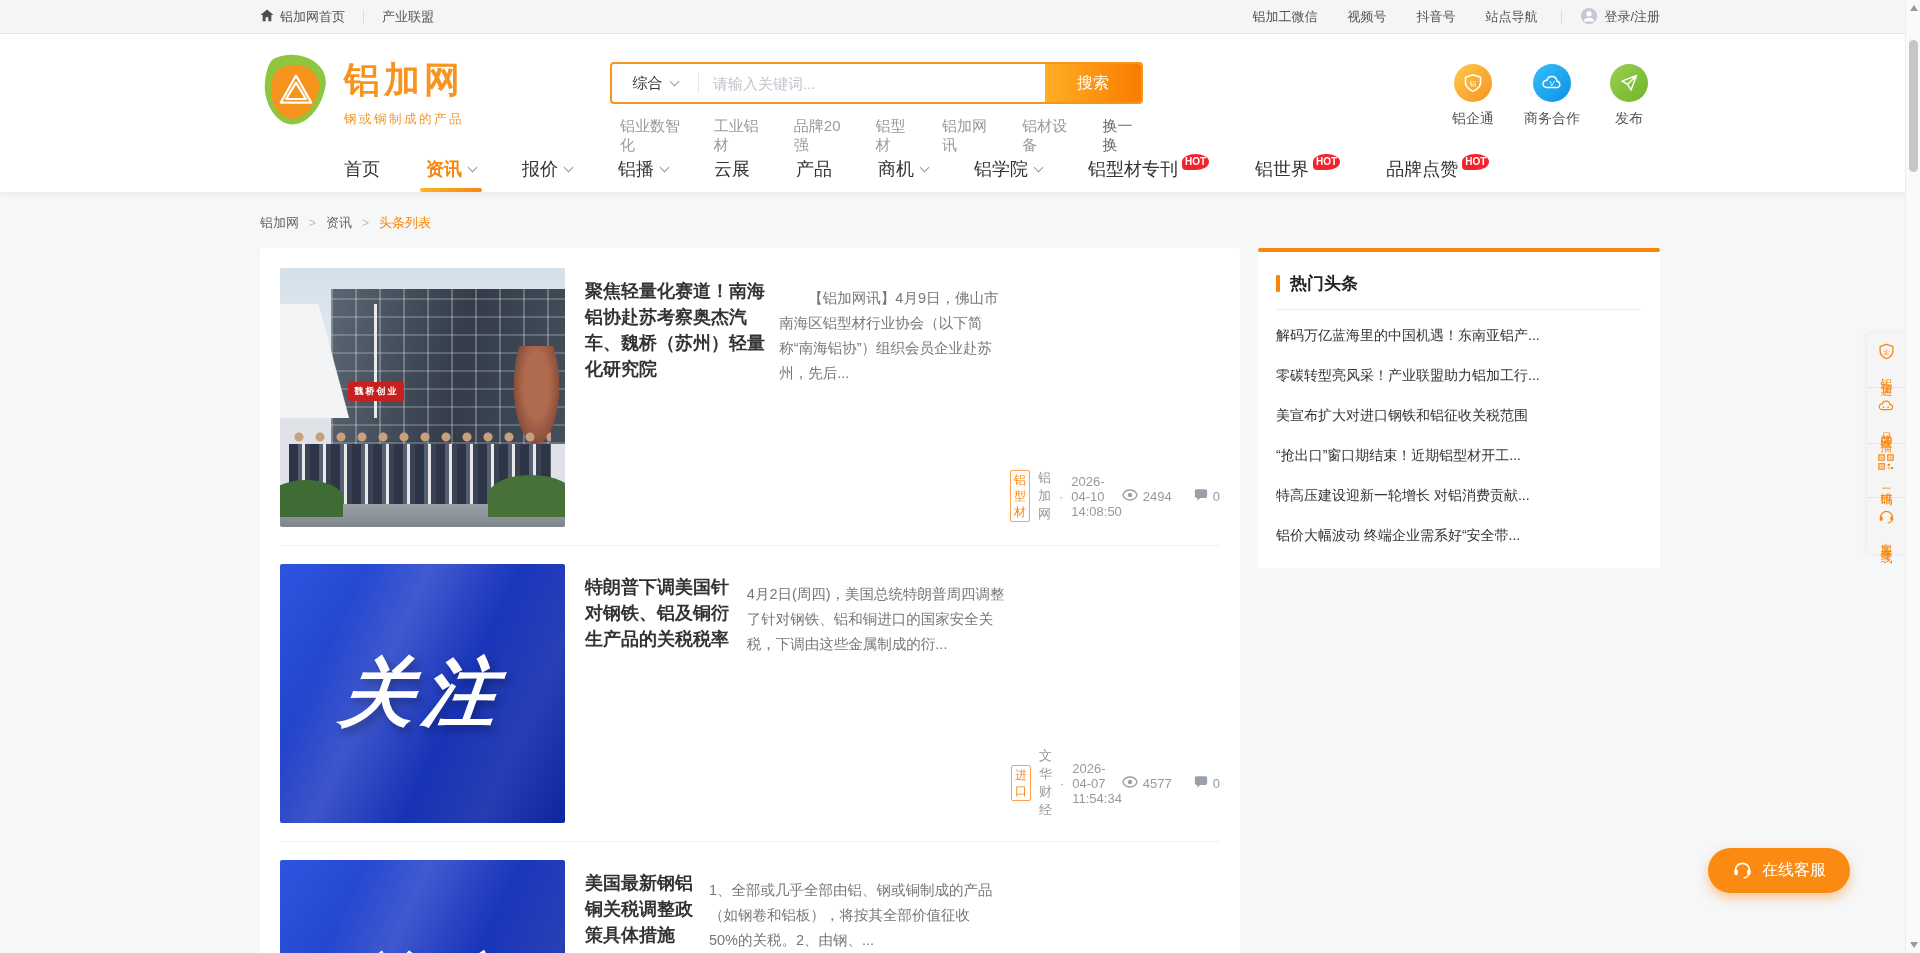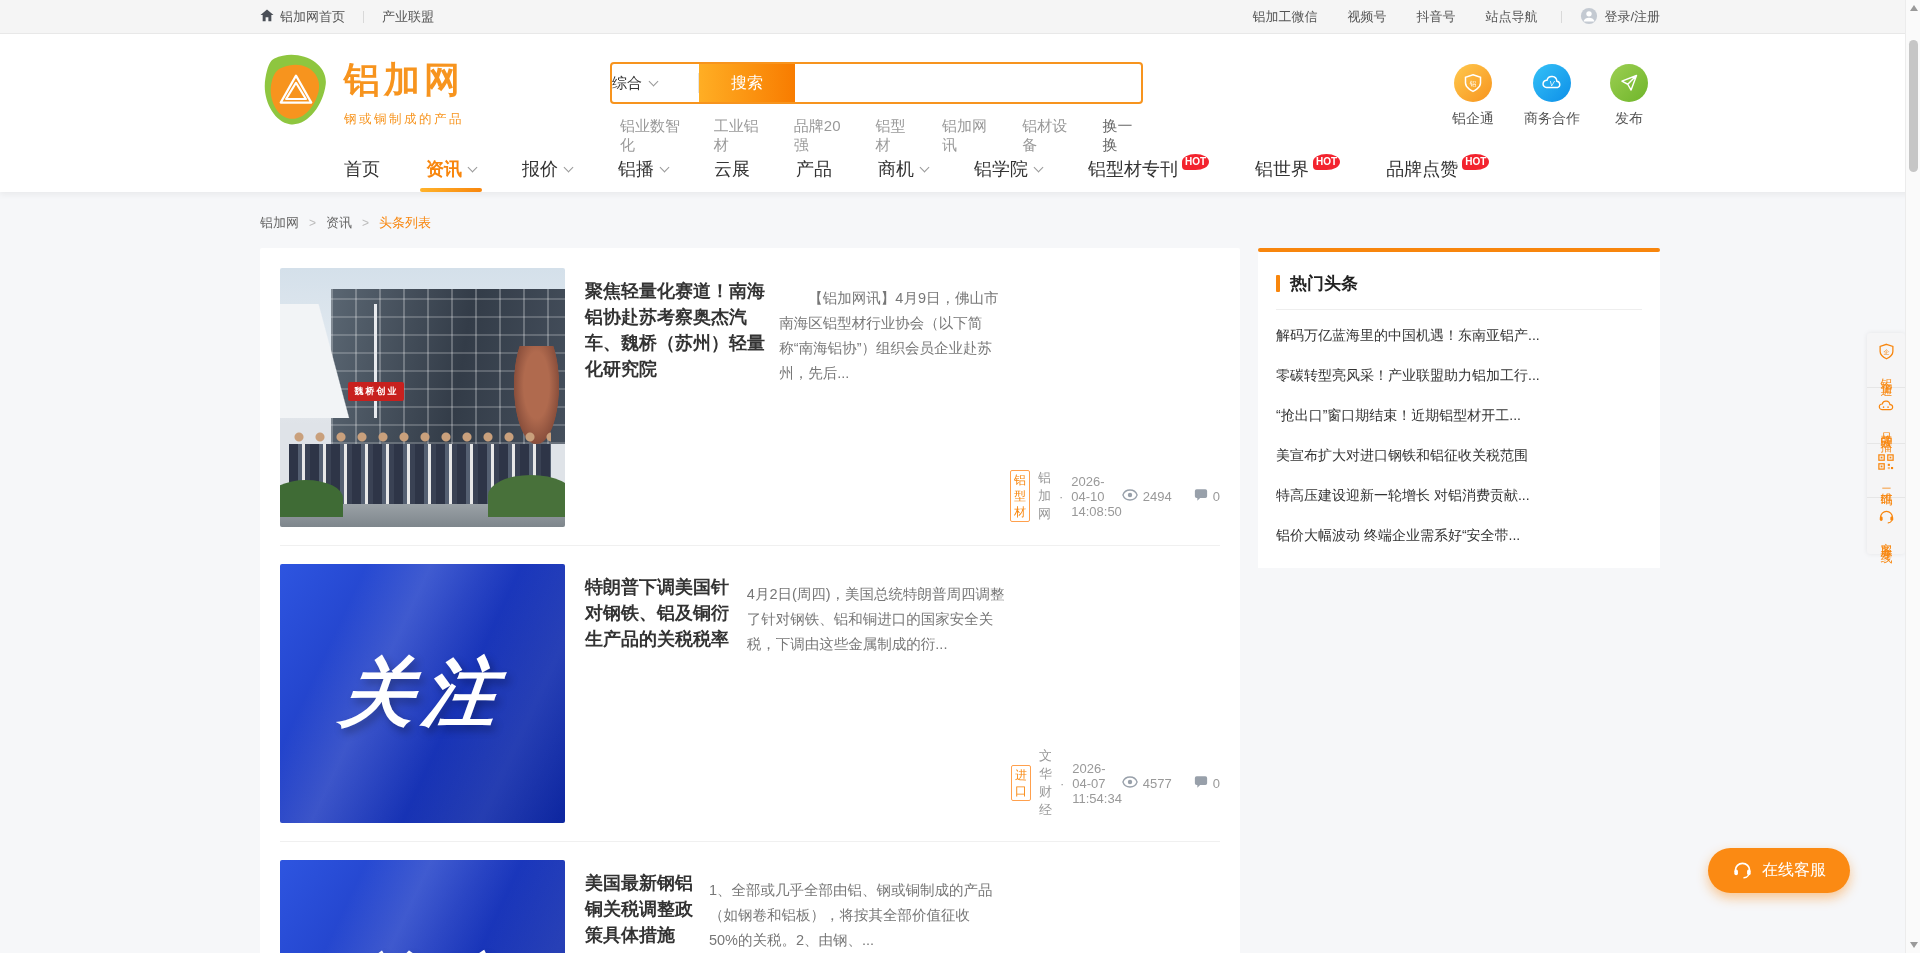--- a/index.html
+++ b/index.html
@@ -19,21 +19,21 @@
 
   
   .header { background:#fff; box-shadow:0 3px 6px rgba(0,0,0,.05); }
   .header-inner { height:112px; }
   .logo { position:absolute; left:0; top:18px; display:flex; align-items:center; gap:12px; }
   .logo-title { font-size:36px; font-weight:bold; color:#f7941e; letter-spacing:4px; }
   .logo-sub { font-size:12.5px; color:#f7941e; letter-spacing:2.5px; margin-top:6px; }
 
   .search-wrap { position:absolute; left:350px; top:28px; width:533px; }
   .search-box { display:flex; align-items:stretch; height:42px; border:2px solid #f7941e; border-radius:4px; background:#fff; overflow:hidden; }
-  .search-cat { width:86px; display:flex; align-items:center; justify-content:flex-start; gap:8px; font-size:15px; color:#333; cursor:pointer; }
+  .search-cat { width:86px; display:flex; align-items:center; justify-content:center; gap:8px; font-size:15px; color:#333; cursor:pointer; }
   .chev { width:7px; height:7px; border-right:1.5px solid #999; border-bottom:1.5px solid #999; transform:rotate(45deg); display:inline-block; margin-bottom:3px; }
   .search-sep { width:1px; background:#e5e5e5; margin:9px 0; }
   .search-input { flex:1; border:0; outline:none; font-size:15px; padding:0 14px; color:#333; font-family:inherit; }
   .search-input::placeholder { color:#c0c4cc; }
   .search-btn { width:96px; border:0; background:linear-gradient(90deg,#ffae24,#f87c00); color:#fff; font-size:16px; cursor:pointer; font-family:inherit; }
   .hot-keywords { display:flex; gap:26px; margin-top:13px; font-size:15px; color:#999; padding-left:10px; }
   .hot-keywords .refresh { color:#666; }
 
   .quick-actions { position:absolute; right:12px; top:30px; display:flex; gap:30px; }
   .qa-item { text-align:center; cursor:pointer; }
@@ -173,20 +173,21 @@
       </div>
     </div>
 
     <div class="search-wrap">
       <div class="search-box">
         <div class="search-cat">
           <span>综合</span>
           <span class="chev"></span>
         </div>
         <div class="search-sep"></div>
+        <input class="search-input" placeholder="请输入关键词..." style="">
         <button class="search-btn">搜索</button>
       </div>
       <div class="hot-keywords">
         <a>铝业数智化</a>
         <a>工业铝材</a>
         <a>品牌20强</a>
         <a>铝型材</a>
         <a>铝加网讯</a>
         <a>铝材设备</a>
         <a class="refresh">换一换</a>
@@ -391,22 +392,22 @@
   <div class="sidebar">
     <div class="side-topbar"></div>
     <div class="hot-card">
       <div class="hot-header">
         <span class="hot-bar"></span>
         <span>热门头条</span>
       </div>
       <div class="hot-list">
         <div class="hot-item">解码万亿蓝海里的中国机遇！东南亚铝产...</div>
         <div class="hot-item">零碳转型亮风采！产业联盟助力铝加工行...</div>
+        <div class="hot-item">美宣布扩大对进口钢铁和铝征收关税范围</div>
         <div class="hot-item">“抢出口”窗口期结束！近期铝型材开工...</div>
-        <div class="hot-item">美宣布扩大对进口钢铁和铝征收关税范围</div>
         <div class="hot-item">特高压建设迎新一轮增长 对铝消费贡献...</div>
         <div class="hot-item">铝价大幅波动 终端企业需系好“安全带...</div>
       </div>
     </div>
   </div>
 </div>
 
 <div class="side-toolbar">
   <div class="st-item">
     <span><svg width="17" height="17" viewBox="0 0 20 20">

